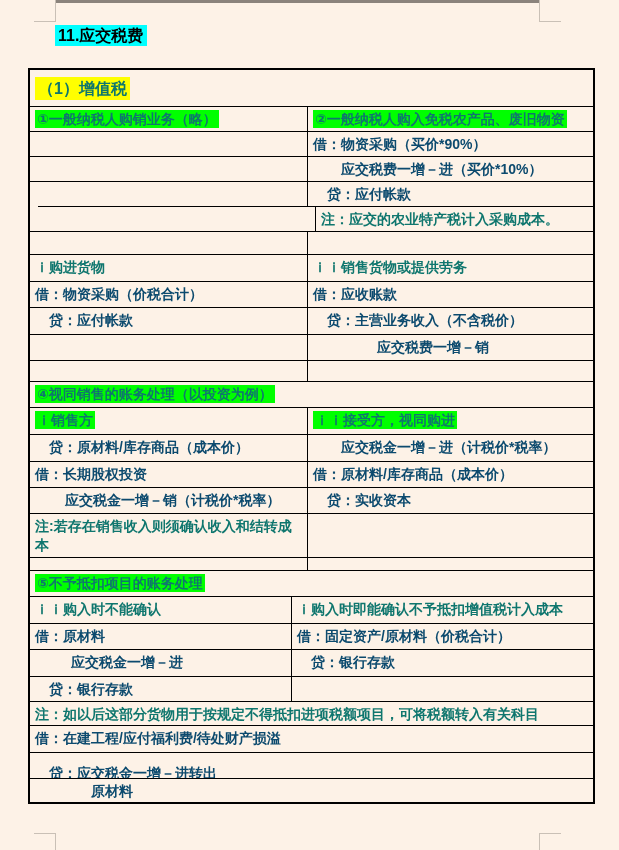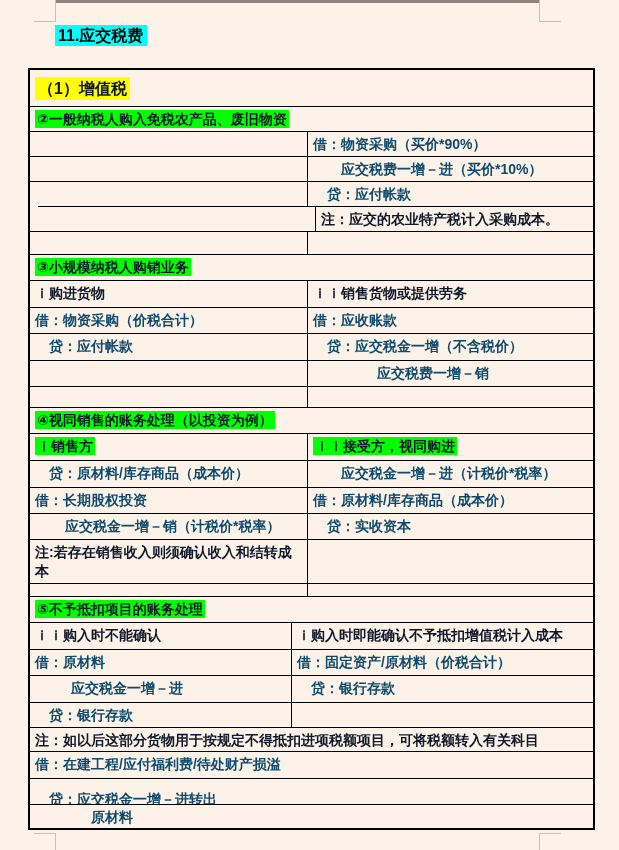--- a/index.html
+++ b/index.html
@@ -30,21 +30,21 @@
     position:absolute;left:28px;top:68px;width:567px;
     border:2px solid #000;
     box-sizing:border-box;
   }
   .row{display:flex;box-sizing:border-box;align-items:stretch;}
   .row + .row{border-top:1.5px solid #000;}
   .cell{
     box-sizing:border-box;
     padding:3px 4px 0 5px;
     font-size:14px;line-height:19px;
-    color:#0f172a;
+    color:#0f766e;
     overflow:hidden;
     white-space:normal;
     word-break:break-all;
   }
   .cell.left{border-right:1.5px solid #000;flex:0 0 auto;}
   .cell.right{flex:1 1 auto;}
   .cell.span{flex:1 1 auto;}
   .cell.red{color:#0c4a6e;}
   .cell .hl-green{background:#00ff00;padding:1px 2px;}
   .cell .hl-yellow{background:#ffff00;padding:2px 3px;}
@@ -64,20 +64,21 @@
     <span class="hl">11.应交税费</span>
   </div>
 
   <div class="vat-table" id="vat-table">
       <div class="row" style="height: 36px;">
         <div class="cell span hdr-cell">
           <span class="hl-yellow">（1）增值税</span>
         </div>
       </div>
       <div class="row" style="height: 25px;">
+        <div class="cell left" style="flex-basis: 278px;"><span class="hl-green">①一般纳税人购销业务（略）</span></div>
         <div class="cell right"><span class="hl-green">②一般纳税人购入免税农产品、废旧物资</span></div>
       </div>
       <div class="row" style="height: 25px;">
         <div class="cell left" style="flex-basis: 278px;"></div>
         <div class="cell right red"><span>借：物资采购（买价*90%）</span></div>
       </div>
       <div class="row" style="height: 25px;">
         <div class="cell left" style="flex-basis: 278px;"></div>
         <div class="cell right red" style="padding-left: 33px;"><span>应交税费一增－进（买价*10%）</span></div>
       </div>
@@ -86,34 +87,31 @@
         <div class="cell right red" style="padding-left: 19px;"><span>贷：应付帐款</span></div>
       </div>
       <div class="row" style="height: 25px; margin-left: 8px;">
         <div class="cell left" style="flex-basis: 278px;"></div>
         <div class="cell right"><span>注：应交的农业特产税计入采购成本。</span></div>
       </div>
       <div class="row" style="height: 23px;">
         <div class="cell left" style="flex-basis: 278px;"></div>
         <div class="cell right"></div>
       </div>
-      <div class="row" style="height: 26px;">
-        <div class="cell span"><span class="hl-green">③小规模纳税人购销业务</span></div>
-      </div>
       <div class="row" style="height: 27px;">
         <div class="cell left" style="flex-basis: 278px;"><span>ｉ购进货物</span></div>
         <div class="cell right"><span>ｉｉ销售货物或提供劳务</span></div>
       </div>
       <div class="row" style="height: 26px;">
         <div class="cell left red" style="flex-basis: 278px;"><span>借：物资采购（价税合计）</span></div>
         <div class="cell right red"><span>借：应收账款</span></div>
       </div>
       <div class="row" style="height: 27px;">
         <div class="cell left red" style="flex-basis: 278px; padding-left: 19px;"><span>贷：应付帐款</span></div>
-        <div class="cell right red" style="padding-left: 19px;"><span>贷：应交税金一增（不含税价）</span></div>
+        <div class="cell right red" style="padding-left: 19px;"><span>贷：主营业务收入（不含税价）</span></div>
       </div>
       <div class="row" style="height: 26px;">
         <div class="cell left" style="flex-basis: 278px;"></div>
         <div class="cell right red" style="padding-left: 69px;"><span>应交税费一增－销</span></div>
       </div>
       <div class="row" style="height: 21px;">
         <div class="cell left" style="flex-basis: 278px;"></div>
         <div class="cell right"></div>
       </div>
       <div class="row" style="height: 26px;">

